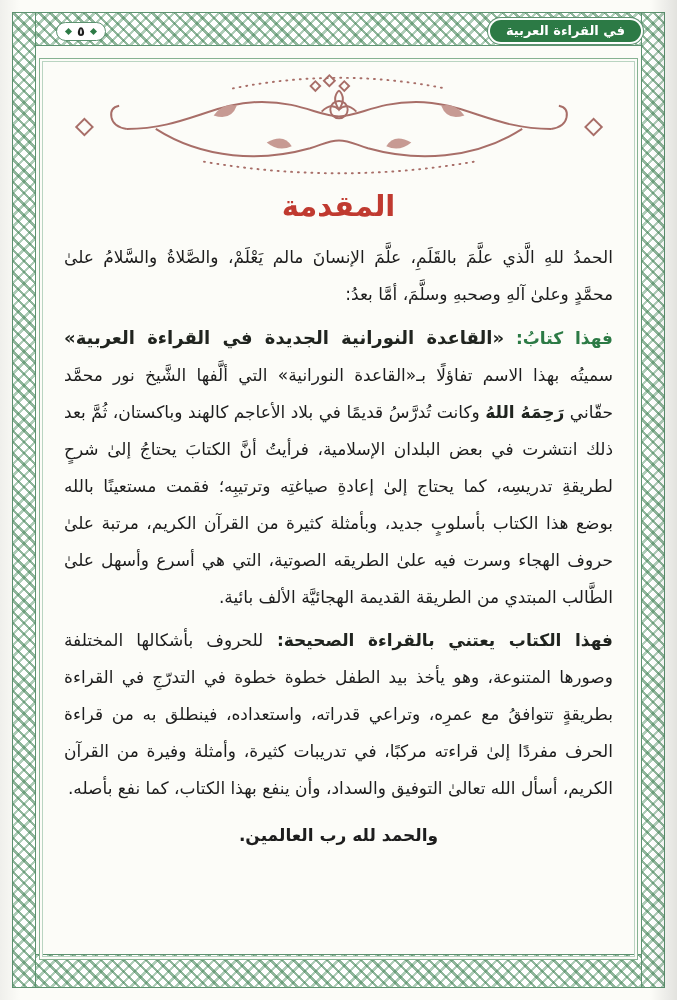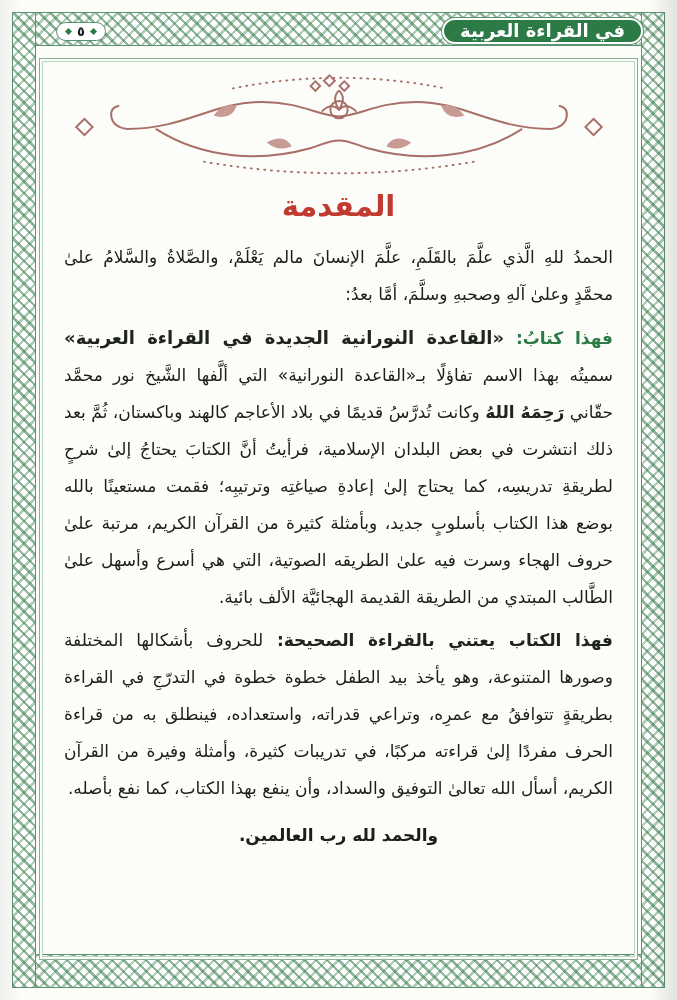--- a/index.html
+++ b/index.html
@@ -32,21 +32,21 @@
   .strip.bottom { bottom:12px; left:12px; right:12px; height:34px; }
   .strip.left   { top:12px; bottom:12px; left:12px;  width:24px; }
   .strip.right  { top:12px; bottom:12px; right:12px; width:24px; }
 
   
   .header-band {
     position:absolute; top:20px; right:36px; z-index:3;
     height:22px; line-height:21px; padding:0 16px;
     background:#2c7a45; color:#ffffff;
     border-radius:11px;
-    font-size:18px; font-weight:bold;
+    font-size:13px; font-weight:bold;
     box-shadow:0 0 0 2px #ffffff, 0 0 0 3px #5d9270;
     direction:rtl;
   }
   .page-num {
     position:absolute; top:22px; left:56px; z-index:3;
     height:19px; line-height:18px; padding:0 9px;
     background:#ffffff; border:1px solid #5d9270; border-radius:10px;
     font-size:13px; color:#1c1c1c; font-weight:bold;
     display:flex; align-items:center; gap:6px;
   }

